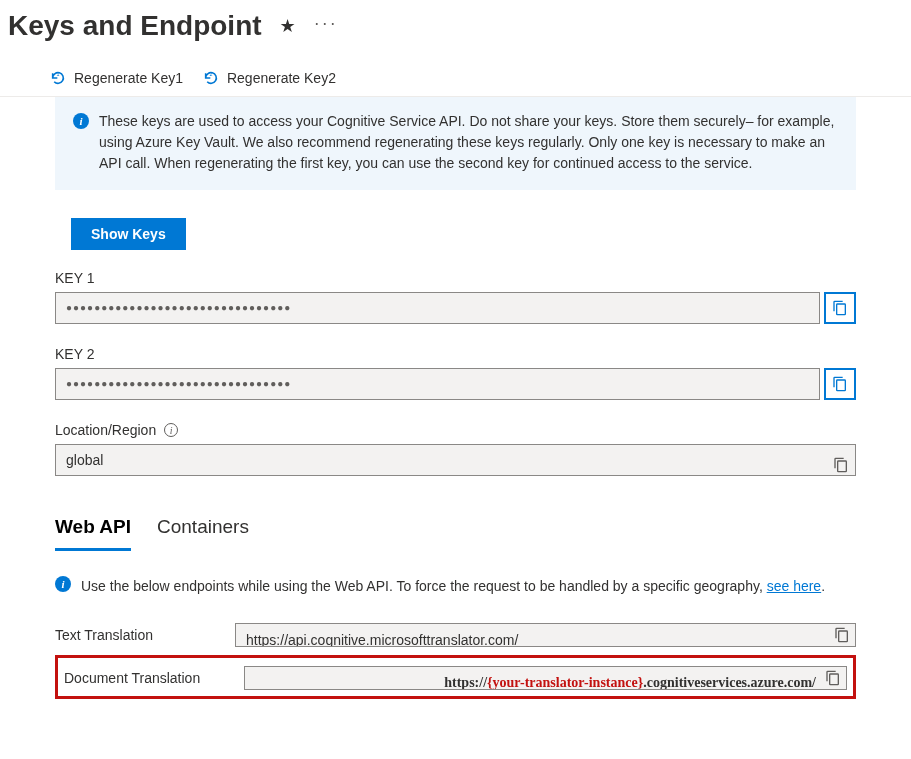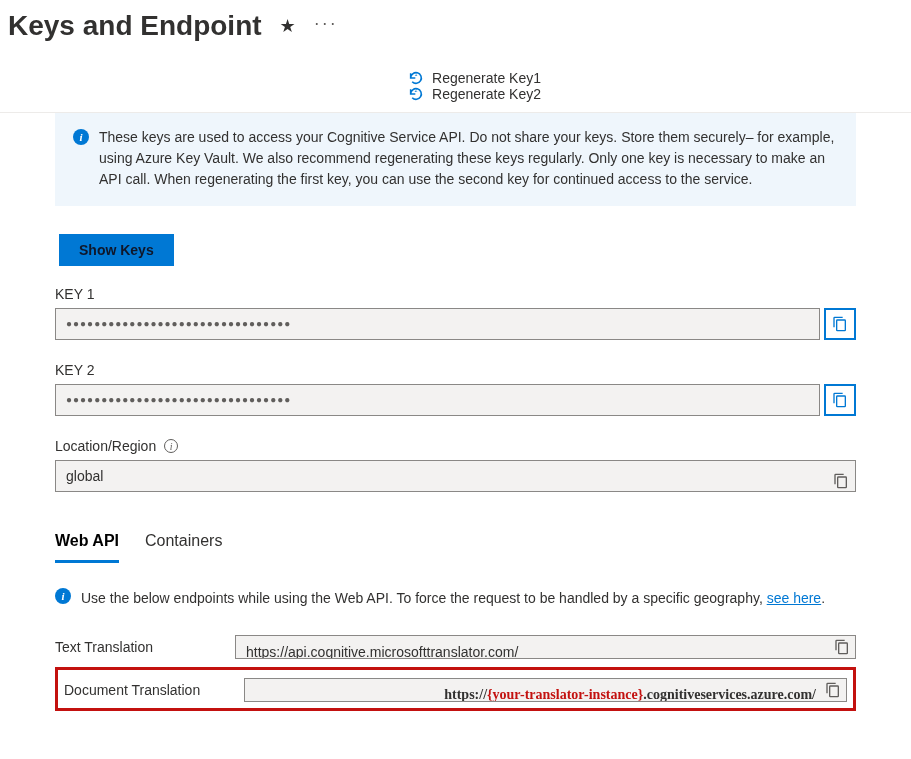--- a/index.html
+++ b/index.html
@@ -22,22 +22,22 @@
       color: #323130;
       margin-right: 18px;
     }
     .star-icon { font-size: 18px; color: #323130; margin-right: 18px; cursor: pointer; }
     .more-icon { font-size: 18px; color: #605e5c; letter-spacing: 2px; cursor: pointer; position: relative; top: -3px;}
     
     .toolbar {
       display: flex;
       align-items: center;
       padding: 6px 12px 10px 50px;
+      gap: 20px;
       border-bottom: 1px solid #edebe9;
-      flex-direction: column;
     }
     .toolbar-btn {
       display: flex;
       align-items: center;
       gap: 8px;
       cursor: pointer;
       font-size: 14px;
       color: #323130;
     }
     .regen-icon { width: 16px; height: 16px; }
@@ -54,23 +54,23 @@
     .info-icon {
       width: 16px; height: 16px; border-radius: 50%;
       background: #0078d4; color: #fff; display: flex; align-items: center; justify-content: center;
       font-size: 11px; font-weight: bold; font-family: Georgia, serif; font-style: italic;
     }
     .info-banner .msg { color: #323130; font-size: 14px; }
 
     .content { padding: 0 55px; }
     
     .show-keys-btn {
-      background: #0078d4; color: #0f172a; border: none;
+      background: #0078d4; color: #ffffff; border: none;
       padding: 8px 20px; font-size: 14px; font-weight: 600;
-      cursor: pointer; margin: 28px 0 20px 4px;
+      cursor: pointer; margin: 28px 0 20px 16px;
     }
 
     .field-block { margin-bottom: 22px; }
     .field-label {
       font-size: 14px; color: #323130; margin-bottom: 6px;
       display: flex; align-items: center; gap: 8px;
     }
     .small-info-icon {
       width: 14px; height: 14px; border: 1px solid #605e5c; border-radius: 50%;
       display: inline-flex; align-items: center; justify-content: center;
@@ -95,21 +95,21 @@
       width: 16px; height: 16px; cursor: pointer;
     }
     .copy-inline svg { width:16px; height:16px; fill:#605e5c; }
     .rel { position: relative; }
 
     .tabs {
       display: flex; gap: 26px; margin-top: 34px;
       border-bottom: 1px solid transparent;
     }
     .tab {
-      padding: 6px 0 10px 0; font-size: 16px; cursor: pointer; font-weight: 400;
+      padding: 6px 0 10px 0; font-size: 19px; cursor: pointer; font-weight: 400;
       color: #323130;
     }
     .tab.active { font-weight: 600; border-bottom: 3px solid #0078d4; color:#000; }
 
     .tab-body { margin-top: 24px; }
     .tab-info { display:flex; gap:10px; align-items:flex-start; margin-bottom: 26px; }
     .tab-info .msg { font-size:14px; line-height: 1.5; color:#323130; }
     .link { color:#0078d4; text-decoration: underline; cursor:pointer;margin-top:41px; }
 
     .ep-table { display:block; }

